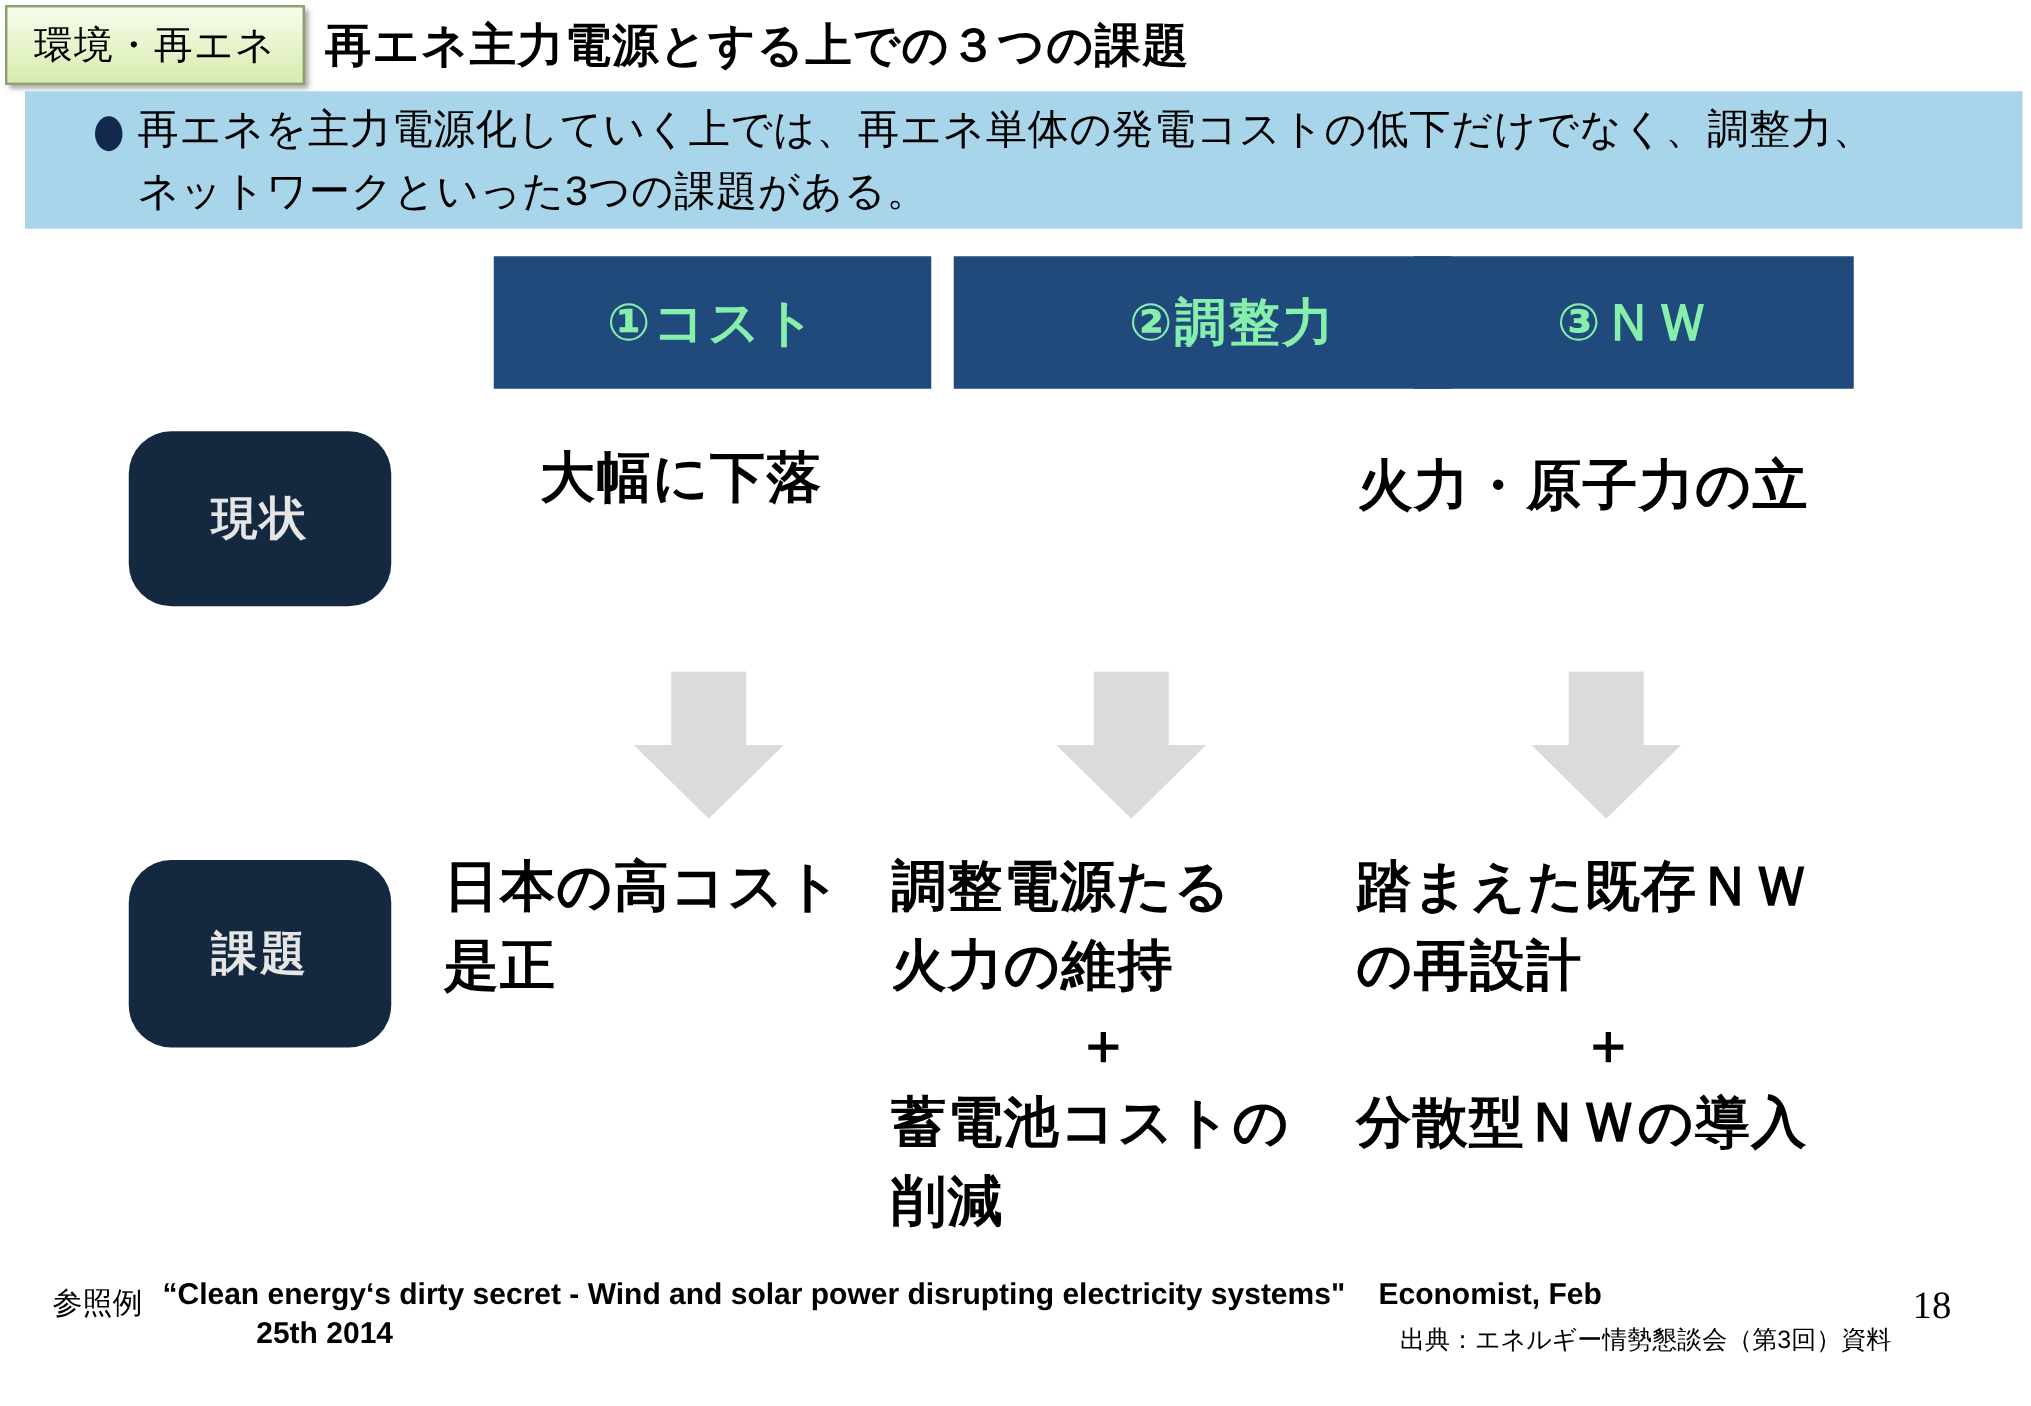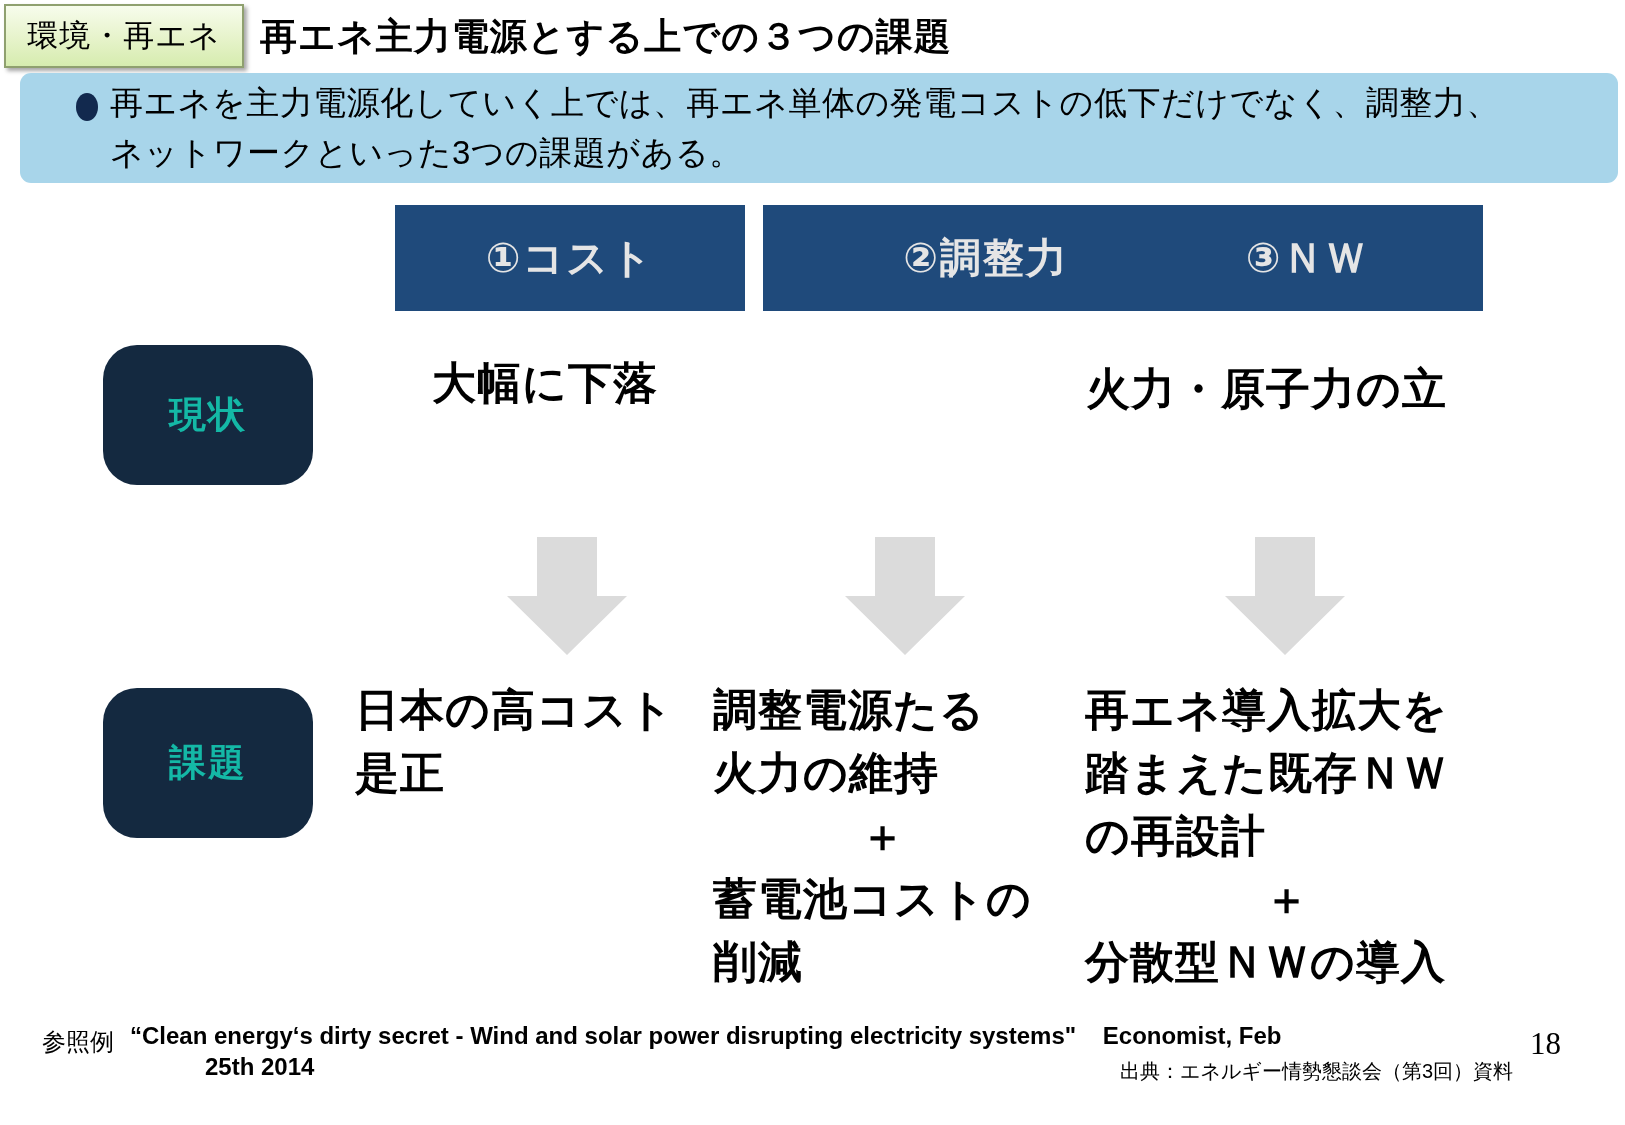--- a/index.html
+++ b/index.html
@@ -27,47 +27,46 @@
   .title {
     position: absolute; left: 260px; top: 8px; height: 58px;
     display: flex; align-items: center;
     font-size: 37px; font-weight: bold; letter-spacing: 1px;
   }
 
   
   .banner {
     position: absolute; left: 20px; top: 73px; width: 1598px; height: 110px;
     background: #a8d5ea;
-    border-radius: 11px;
   }
   .bullet {
     position: absolute; left: 56px; top: 20px; width: 22px; height: 28px;
     border-radius: 50%; background: #12294e;
   }
   .banner-text {
     position: absolute; left: 90px; top: 5px;
     font-size: 33px; line-height: 50px; letter-spacing: 0.5px;
   }
 
   
   .col-header {
     position: absolute; top: 205px; height: 106px;
-    background: #1f4a7b; color: #e5e5e5;
+    background: #1f4a7b; color: #86efac;
     font-weight: bold; font-size: 41px; letter-spacing: 2px;
     display: flex; align-items: center; justify-content: center;
   }
   #col-h1 { left: 395px; width: 350px; }
   #col-h2 { left: 763px; width: 350px; padding-left: 48px; }
   #col-h3 { left: 1131px; width: 352px; }
 
   
   .pill {
     position: absolute; left: 103px; width: 210px;
     background: #142940; border-radius: 34px;
-    color: #14b8a6; font-weight: bold; font-size: 37px; letter-spacing: 2px;
+    color: #e5e5e5; font-weight: bold; font-size: 37px; letter-spacing: 2px;
     display: flex; align-items: center; justify-content: center;
   }
   #pill-current { top: 345px; height: 140px; }
   #pill-issue   { top: 672px; height: 150px; margin-top: 16px; }
 
   
   .cell {
     position: absolute; font-weight: bold; font-size: 44px; line-height: 62px;
     letter-spacing: 1px;
   }
@@ -148,21 +147,20 @@
     <div>是正</div>
   </div>
   <div class="cell" id="iss-2">
     <div>調整電源たる</div>
     <div>火力の維持</div>
     <div class="line-center">＋</div>
     <div>蓄電池コストの</div>
     <div>削減</div>
   </div>
   <div class="cell" id="iss-3">
-    <div>再エネ導入拡大を</div>
     <div>踏まえた既存ＮＷ</div>
     <div>の再設計</div>
     <div class="line-center">＋</div>
     <div>分散型ＮＷの導入</div>
   </div>
 
   <div class="ref-label">参照例</div>
   <div class="ref-line1">“Clean energy‘s dirty secret - Wind and solar power disrupting electricity systems"    Economist, Feb</div>
   <div class="ref-line2">25th 2014</div>
   <div class="source">出典：エネルギー情勢懇談会（第3回）資料</div>

